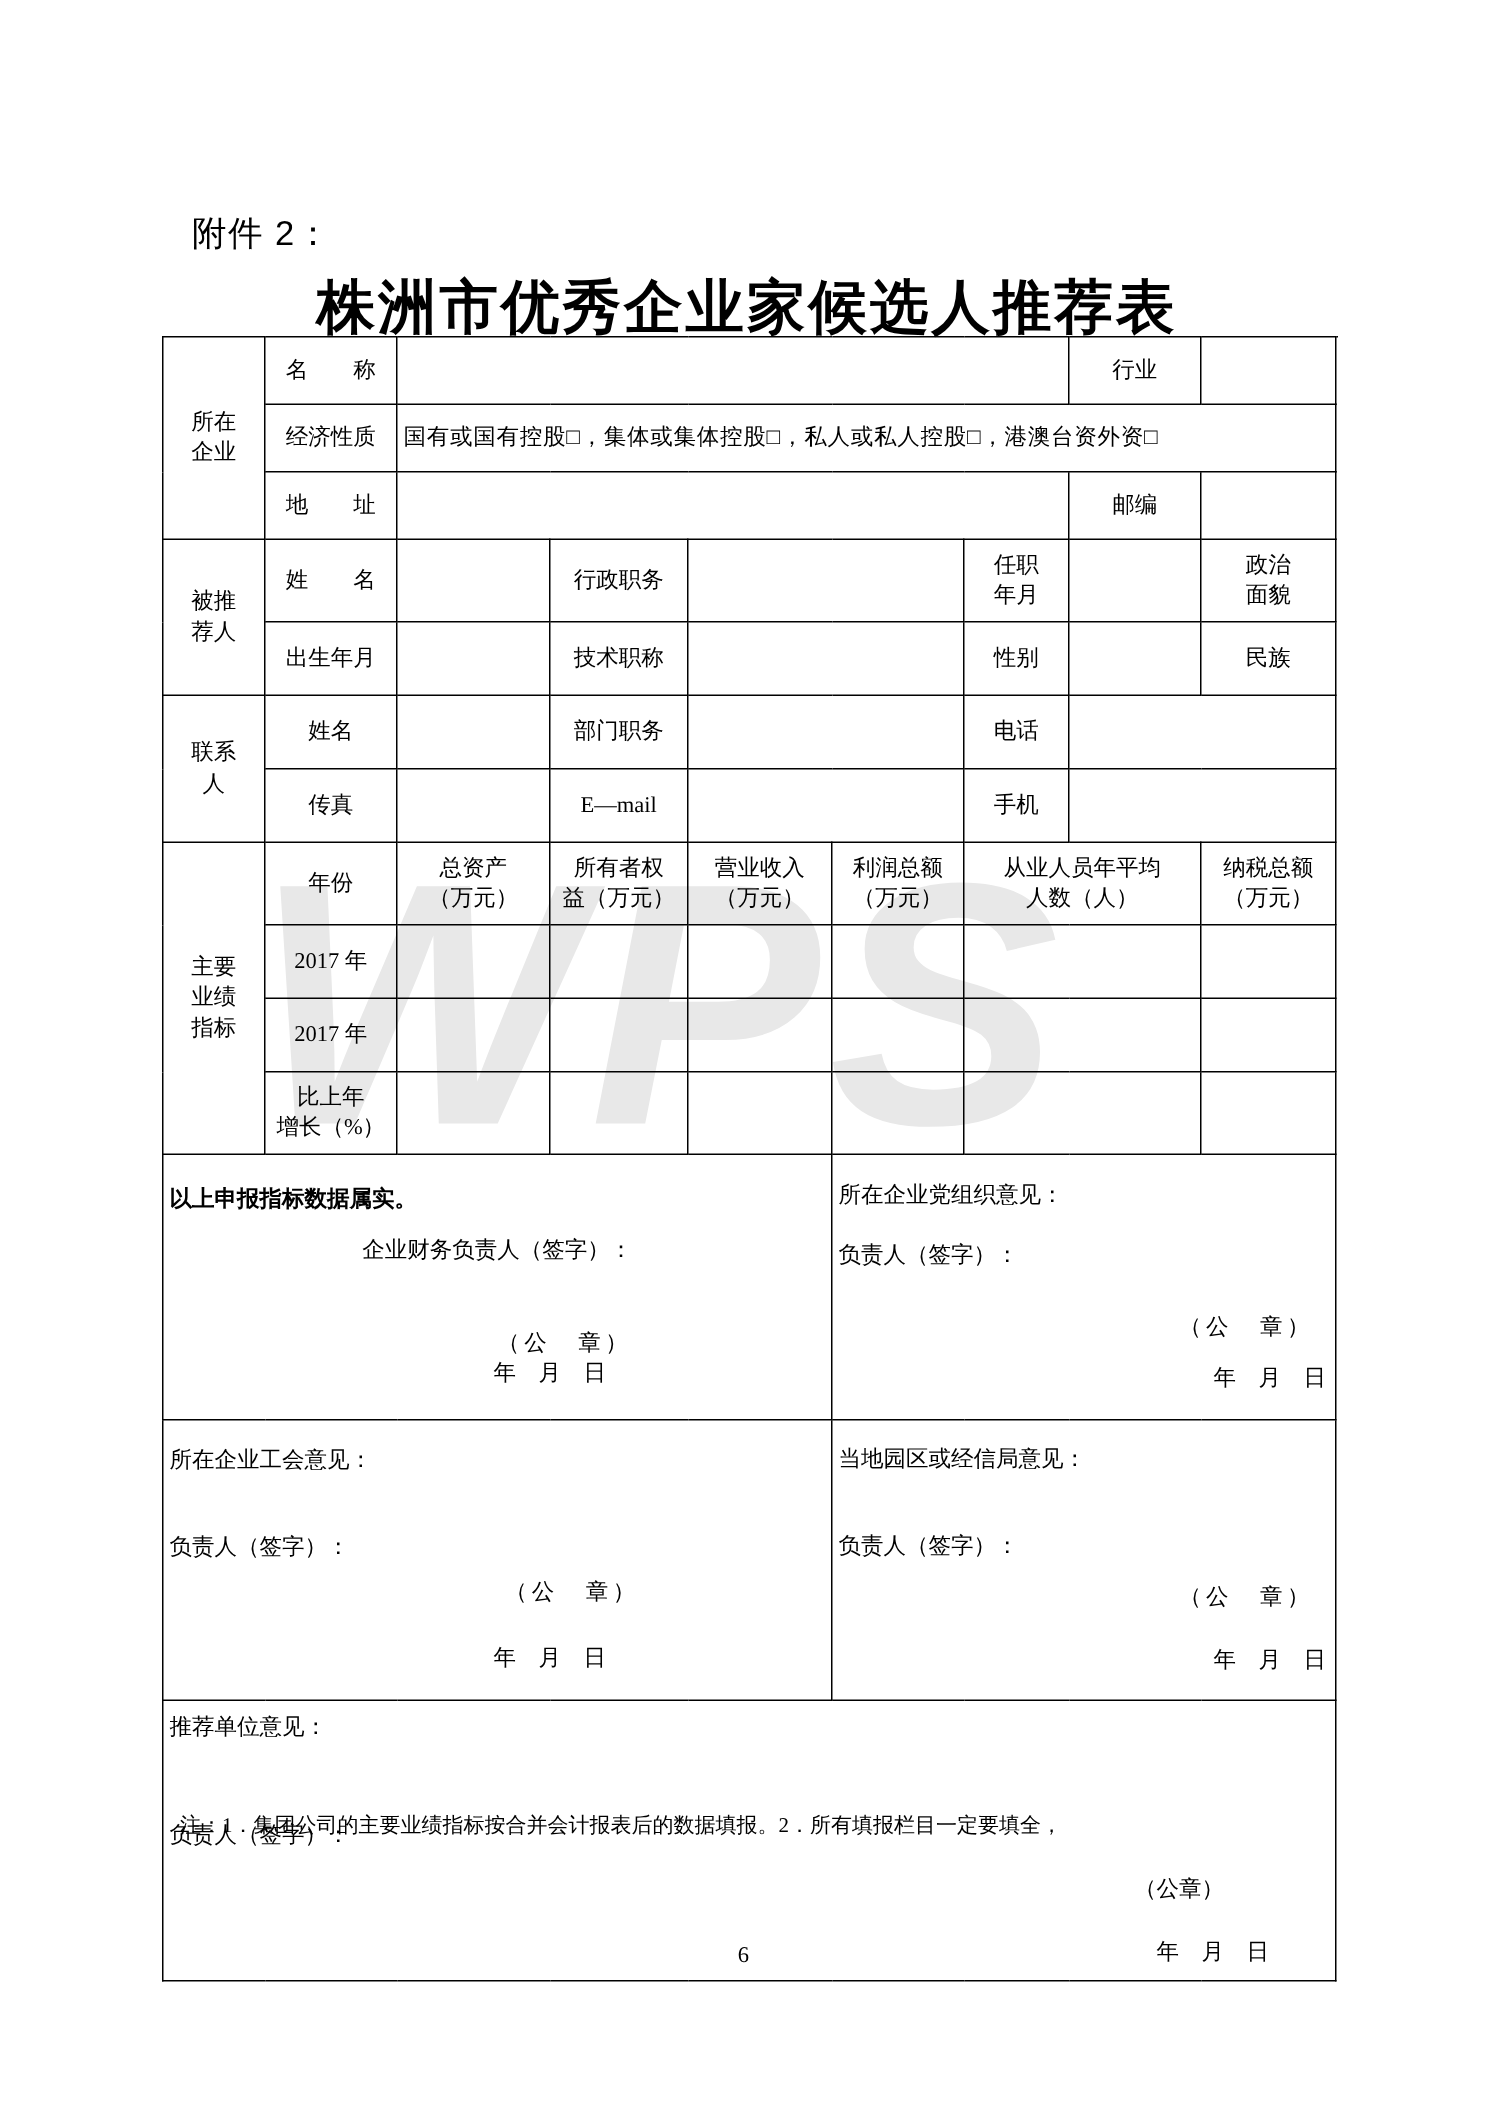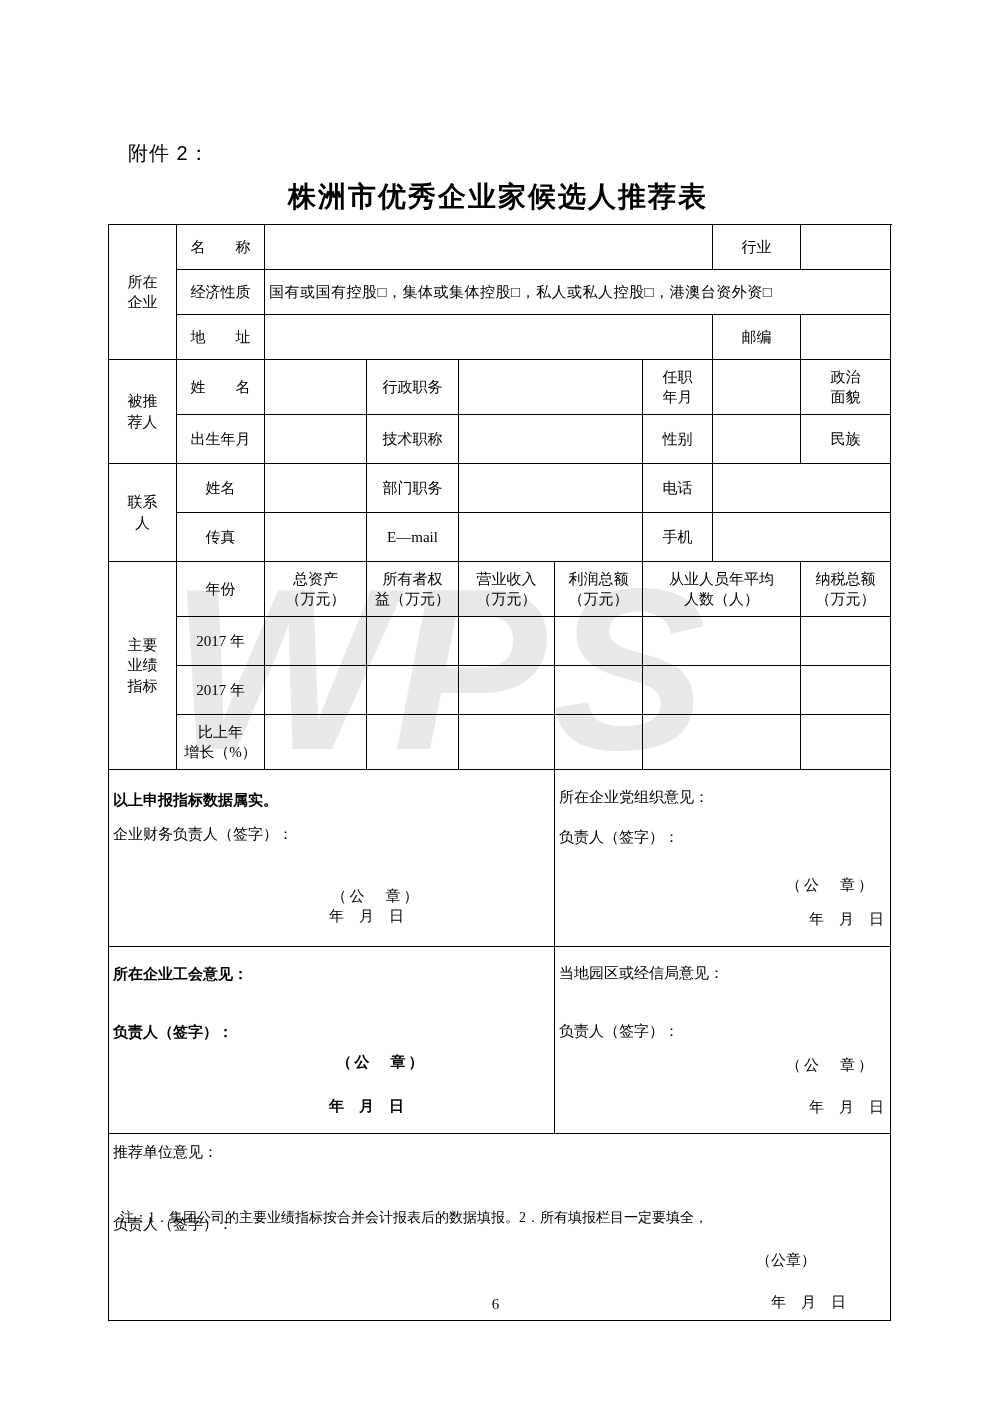--- a/index.html
+++ b/index.html
@@ -41,31 +41,31 @@
     z-index: 0;
   }
   .content {
     position: relative;
     z-index: 2;
   }
   .attach-label {
     position: absolute;
     left: 128px;
     top: 140px;
-    font-size: 20px;
+    font-size: 23px;
     letter-spacing: 1px;
     font-family: "Liberation Sans", sans-serif;
   }
   .doc-title {
     position: absolute;
     left: 108px;
     top: 178px;
     width: 780px;
     text-align: center;
-    font-size: 28px;
+    font-size: 39px;
     font-weight: bold;
     letter-spacing: 2px;
     font-family: "Liberation Serif", serif;
   }
   table.form {
     position: absolute;
     left: 108px;
     top: 224px;
     width: 782px;
     border-collapse: collapse;
@@ -230,34 +230,34 @@
         <td></td>
         <td></td>
         <td></td>
         <td colspan="2"></td>
         <td></td>
       </tr>
 
       <tr>
         <td class="blockcell" colspan="5" style="height:170px;">
           <div style="text-align:left;font-weight:bold;">以上申报指标数据属实。</div>
-          <div style="margin-top:14px;">企业财务负责人（签字）：</div>
+          <div style="margin-top:14px;text-align:center;">企业财务负责人（签字）：</div>
           <div style="margin-top:42px;text-align:center;padding-left:90px;" class="sig-seal">（公　章）</div>
           <div style="text-align:center;padding-left:70px;line-height:1.3;">年　月　日</div>
         </td>
         <td class="blockcell" colspan="4">
           <div>所在企业党组织意见：</div>
           <div style="margin-top:20px;">负责人（签字）：</div>
           <div style="margin-top:28px;text-align:right;padding-right:10px;" class="sig-seal">（公　章）</div>
           <div style="margin-top:14px;text-align:right;padding-right:2px;">年　月　日</div>
         </td>
       </tr>
 
       <tr>
-        <td class="blockcell" colspan="5" style="height:180px;font-weight:bold;">
+        <td class="blockcell" colspan="5" style="height:180px;">
           <div>所在企业工会意见：</div>
           <div style="margin-top:38px;">负责人（签字）：</div>
           <div style="margin-top:10px;text-align:center;padding-left:100px;" class="sig-seal">（公　章）</div>
           <div style="margin-top:24px;text-align:center;padding-left:70px;">年　月　日</div>
         </td>
         <td class="blockcell" colspan="4">
           <div>当地园区或经信局意见：</div>
           <div style="margin-top:38px;">负责人（签字）：</div>
           <div style="margin-top:14px;text-align:right;padding-right:10px;" class="sig-seal">（公　章）</div>
           <div style="margin-top:22px;text-align:right;padding-right:2px;">年　月　日</div>

